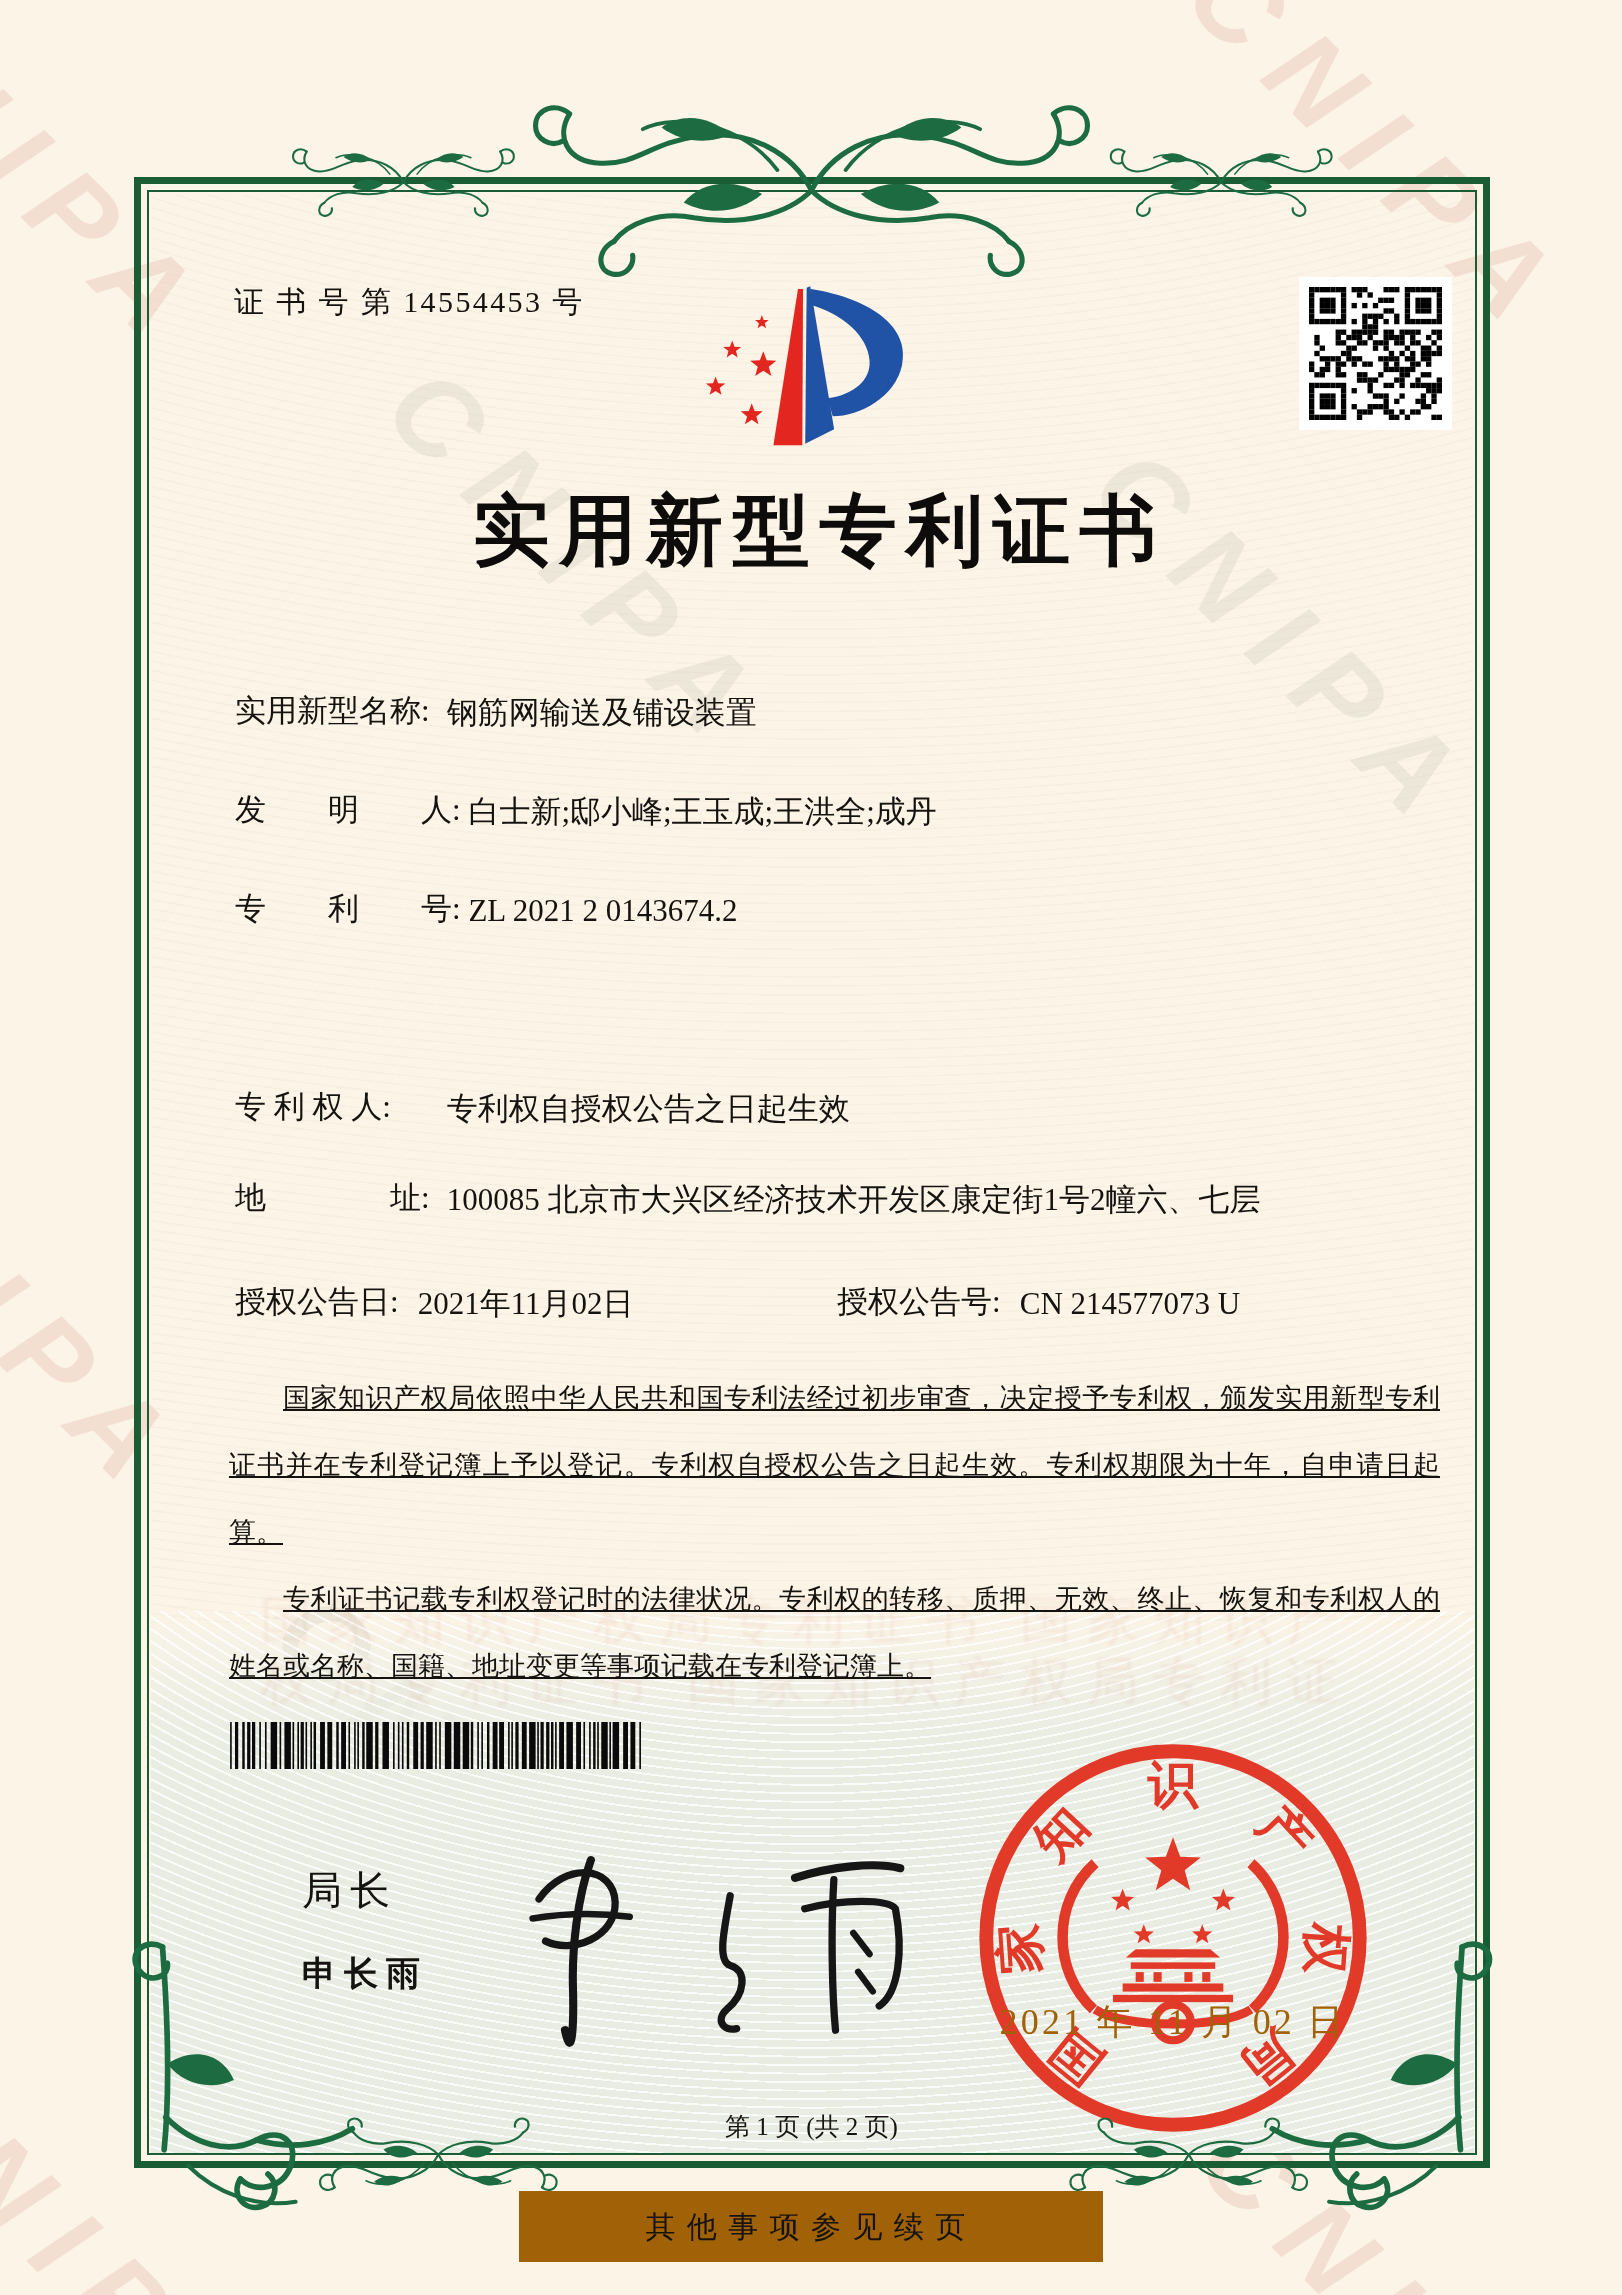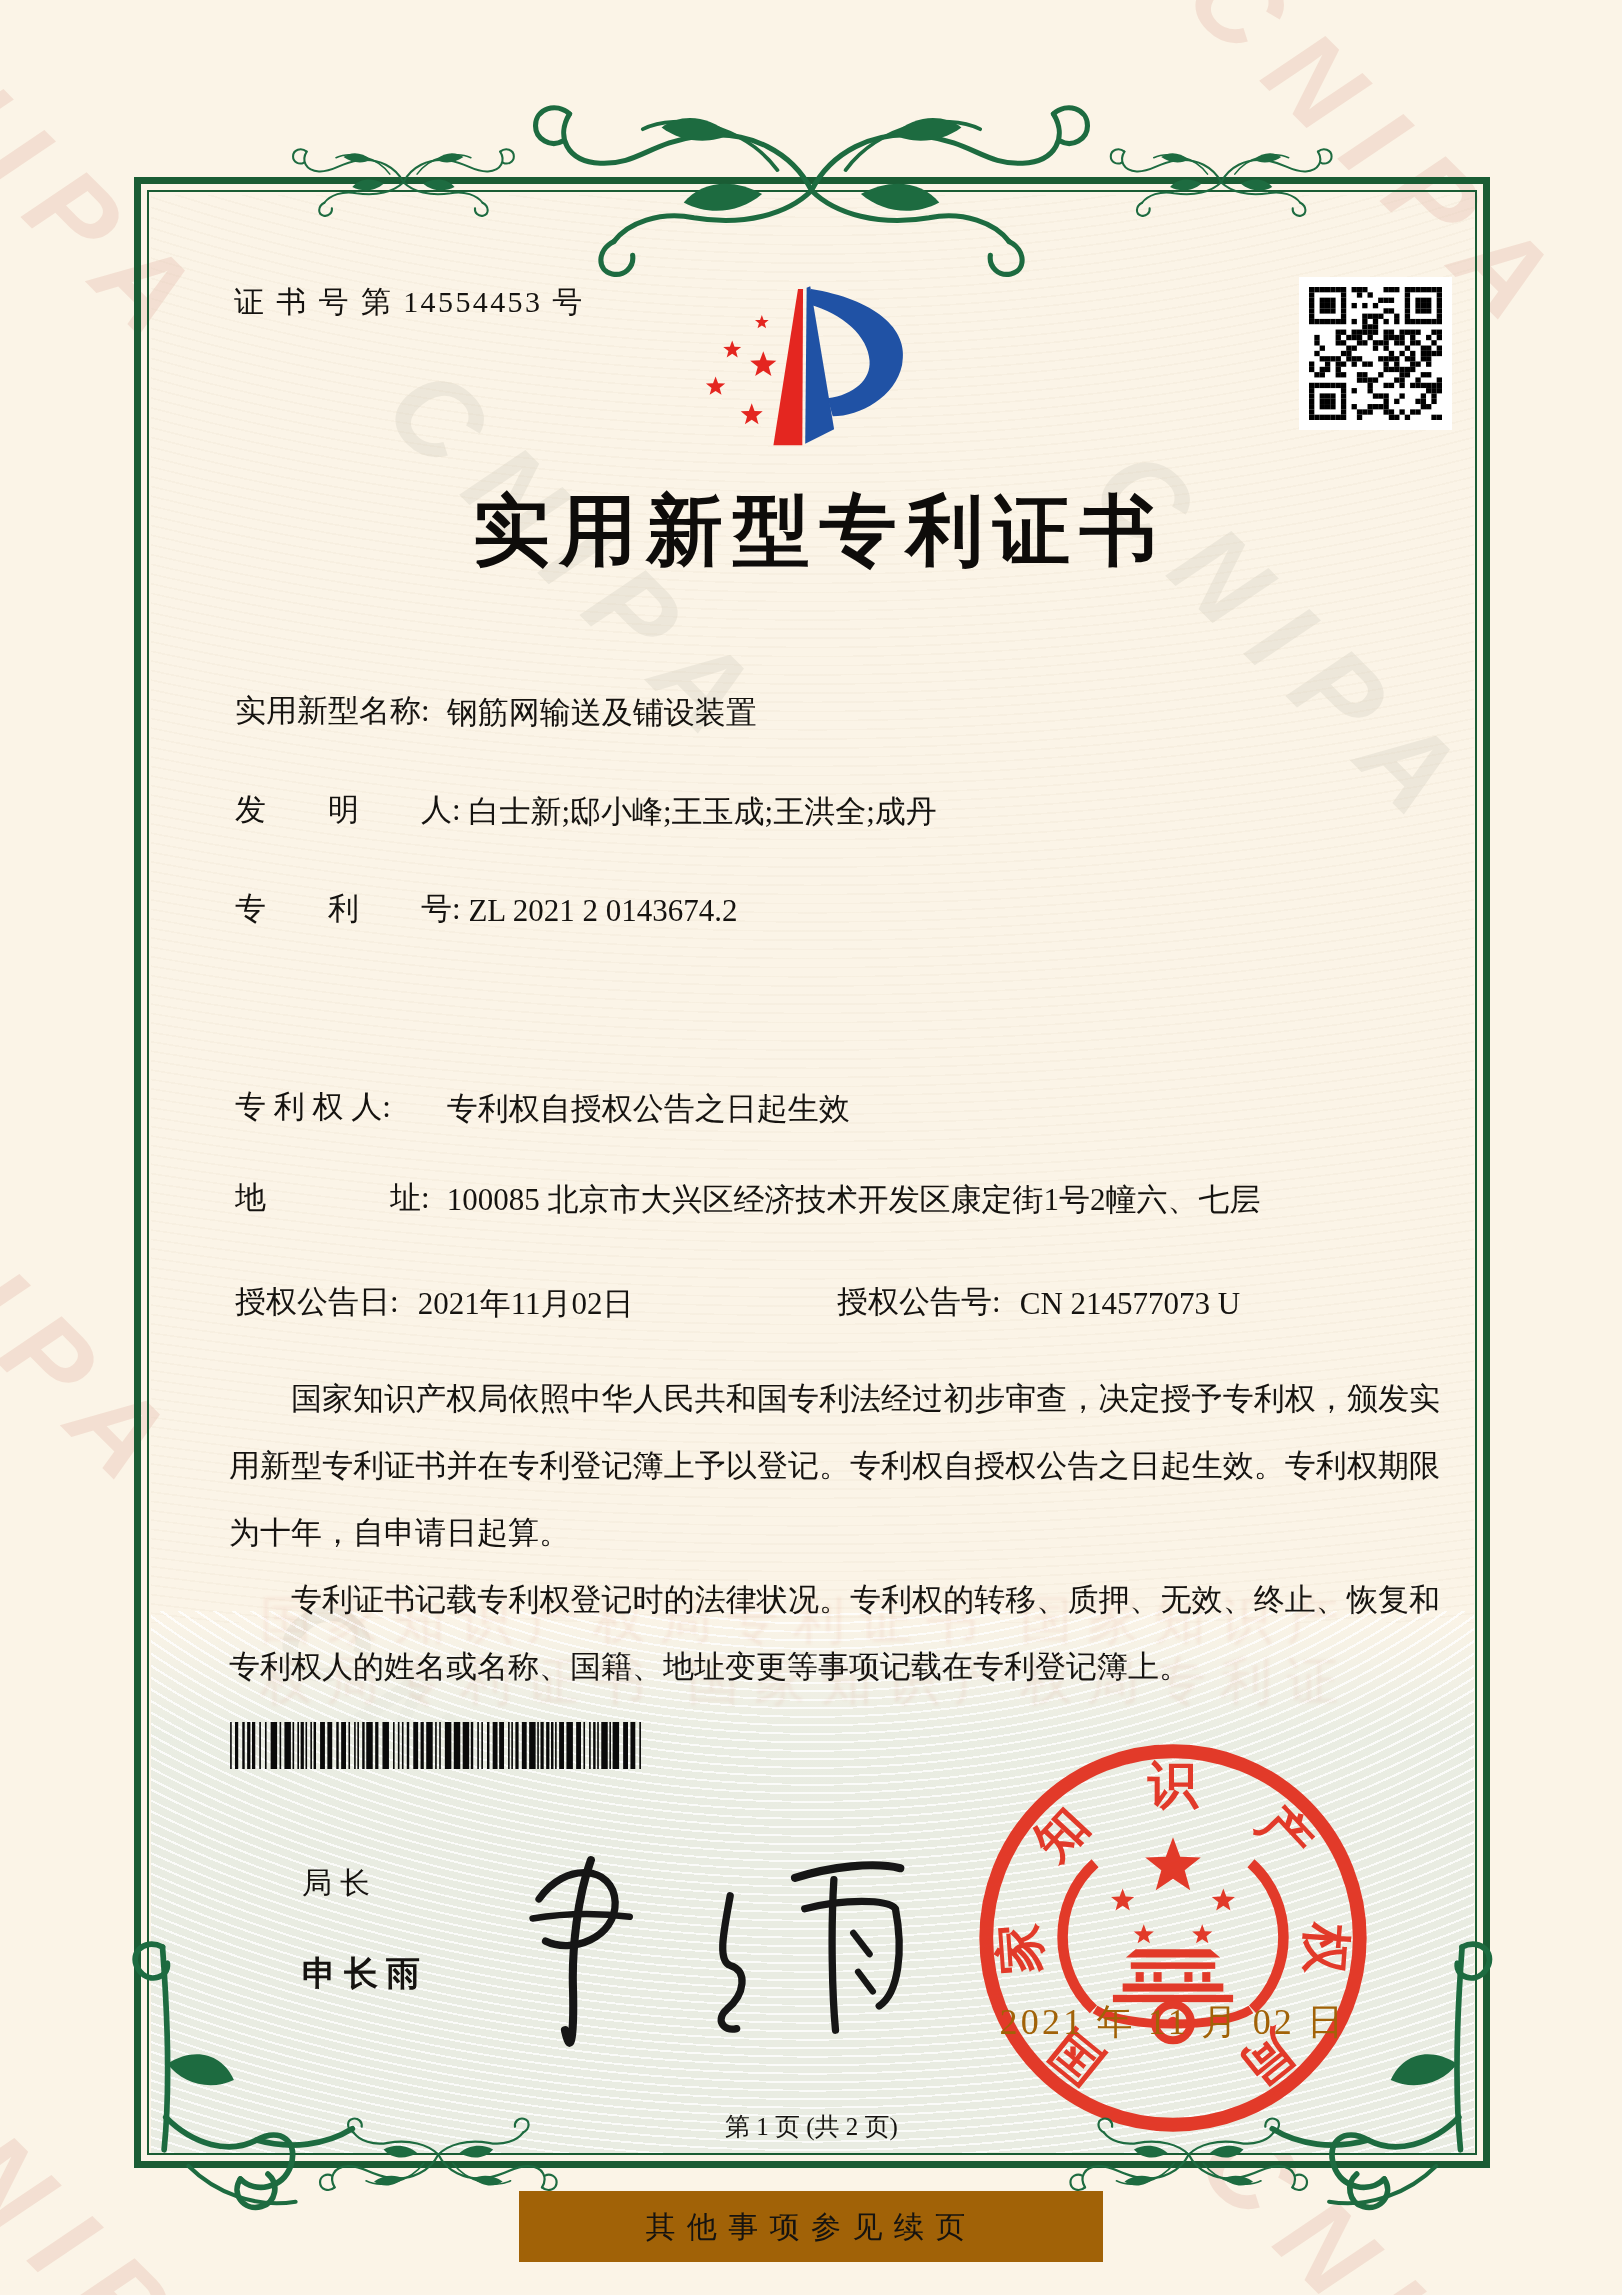--- a/index.html
+++ b/index.html
@@ -33,25 +33,25 @@
   #qr svg{position:absolute;left:9.7px;top:9.7px;}
   #doc-title{position:absolute;left:8px;top:480px;width:100%;text-align:center;
     font-size:77px;font-weight:bold;letter-spacing:9.7px;color:#0e0c0a;}
   
   .frow{position:absolute;left:235px;width:1201px;font-size:31px;line-height:45px;}
   .flabel{display:inline-block;min-width:204px;vertical-align:top;}
   .fvalue{display:inline-block;vertical-align:top;max-width:917px;line-height:50px;}
   #grant-no-pair{position:absolute;left:602px;top:0;}
   
   #body-text{position:absolute;left:229px;top:1365px;width:1211px;
-    font-size:31px;line-height:67px;text-align:justify;}
+    font-size:27px;line-height:67px;text-align:justify;text-decoration:underline;}
   #body-text p{margin:0;text-indent:2em;}
   
   #barcode{position:absolute;left:230px;top:1722px;width:420px;height:47px;}
-  #officer-title{position:absolute;left:302px;top:1863px;font-size:30px;letter-spacing:8px;}
+  #officer-title{position:absolute;left:302px;top:1863px;font-size:40px;letter-spacing:8px;}
   #officer-name{position:absolute;left:302px;top:1951px;font-size:34px;letter-spacing:8px;font-weight:bold;}
   #signature{position:absolute;left:487px;top:1818px;width:454px;height:243px;}
   #seal{position:absolute;left:970px;top:1735px;width:406px;height:406px;opacity:.96;}
   #seal-date{position:absolute;left:970px;top:1998px;width:406px;text-align:center;
     font-size:36px;letter-spacing:3.2px;color:#a16207;}
   #page-info{position:absolute;left:0;top:2110px;width:100%;text-align:center;font-size:25px;}
   #cont-note{position:absolute;left:519px;top:2191px;width:584px;height:71px;background:#a16207;
     text-align:center;font-size:30px;line-height:71px;letter-spacing:11.4px;}
   
   #ornaments{position:absolute;left:0;top:0;pointer-events:none;}

